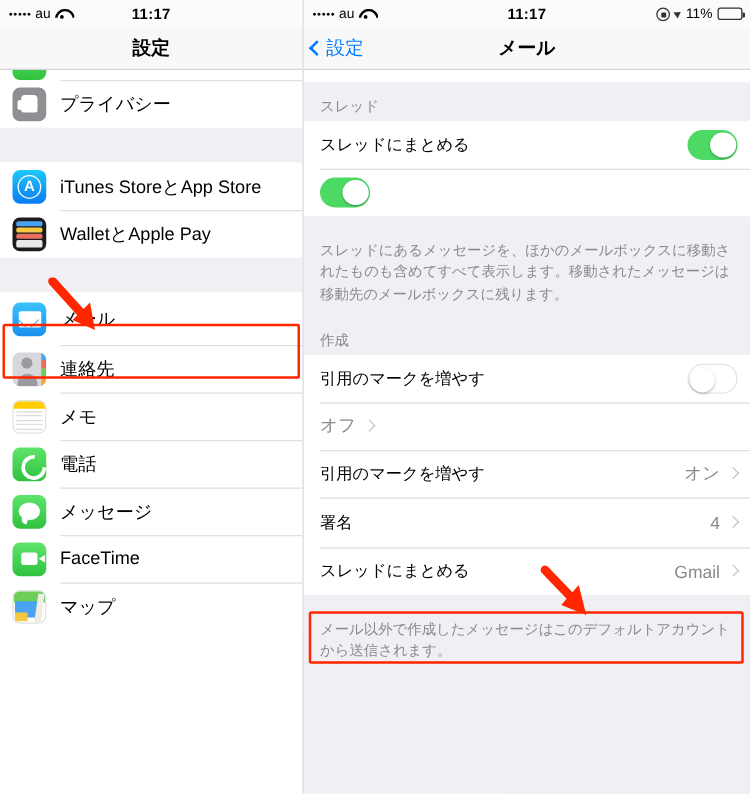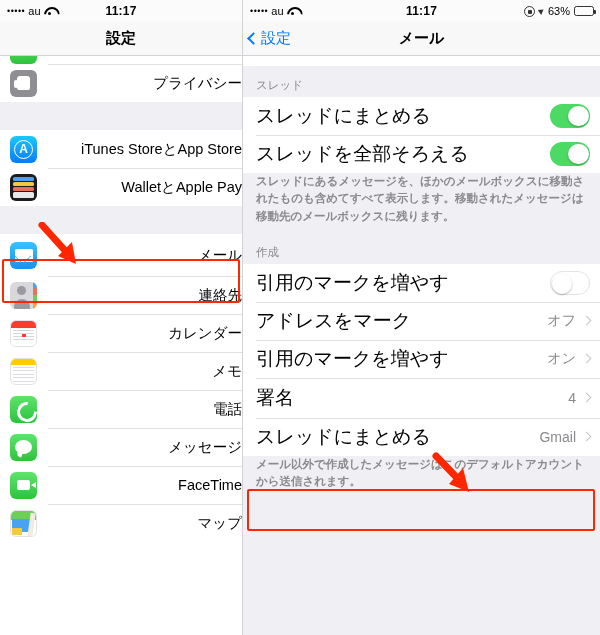--- a/index.html
+++ b/index.html
@@ -57,37 +57,37 @@
 
   
   .grp-gap { background:#EFEFF4; }
   .row { display:flex; align-items:center; background:#fff; position:relative;
          padding-left:10px; }
   .row + .row::before{ content:""; position:absolute; left:44px; right:0; top:0;
                        height:1px; background:#e0e0e2; }
   .row-label { font-size:14px; color:#000; }
 
   
-  .l-row { height:38px;justify-content:space-between; }
+  .l-row { height:38px; }
   .l-icon { width:27px; height:27px; border-radius:6px; margin-right:11px;
             flex:0 0 27px; position:relative; overflow:hidden; }
   .l-row .row-label{ font-size:14.5px; }
   .l-row + .l-row::before{ left:48px; }
 
   
   .r-row { height:38px; padding-left:13px; padding-right:10px; }
   .r-row + .r-row::before{ left:13px; }
-  .r-row .row-label{ font-size:19px; flex:1; }
+  .r-row .row-label{ font-size:13px; flex:1; }
   .r-value { font-size:14px; color:#8a8a8e; margin-right:7px; }
   .chev { width:7px; height:7px; border-right:1.8px solid #c4c4c6;
           border-bottom:1.8px solid #c4c4c6; transform:rotate(-45deg); flex:0 0 auto; }
 
   .sec-head { font-size:11.5px; color:#8a8a8e; padding:5px 13px 4px; background:#EFEFF4; }
-  .sec-foot { font-size:11.5px; color:#8a8a8e; padding:0 13px 10px; background:#EFEFF4;
-              line-height:1.5;font-weight:bold; }
+  .sec-foot { font-size:11.5px; color:#8a8a8e; padding:20px 13px 10px; background:#EFEFF4;
+              line-height:1.5; }
 
   
   .toggle { width:40px; height:23.5px; border-radius:12px; position:relative;
             flex:0 0 40px; transition:none; }
   .toggle.on  { background:#4cd964; }
   .toggle.off { background:#fff; border:1px solid #e4e4e6; }
   .knob { position:absolute; top:1.5px; width:20.5px; height:20.5px; border-radius:50%;
           background:#fff; box-shadow:0 1px 2px rgba(0,0,0,.28); }
   .toggle.on  .knob{ right:1.5px; }
   .toggle.off .knob{ left:0.5px; }
@@ -248,35 +248,20 @@
         <span class="tabs">
             <i style="background:#4aa3f0;"></i>
             <i style="background:#e8705f;"></i>
             <i style="background:#6ece5a;"></i>
             <i style="background:#f5a33c;"></i>
           </span>
       </div>
       <span class="row-label">連絡先</span>
     </div>
 
-    <div class="row l-row">
-      <div class="l-icon ic-cal">
-        <span class="cal-top"></span>
-        <span class="cal-body">
-          <span class="cal-lines">
-              <i></i>
-              <i></i>
-              <i></i>
-              <i></i>
-            </span>
-          <span class="cal-dot"></span>
-        </span>
-      </div>
-      <span class="row-label">カレンダー</span>
-    </div>
 
     <div class="row l-row">
       <div class="l-icon ic-notes">
         <span class="n-top"></span>
         <span class="n-lines">
             <i></i>
             <i></i>
             <i></i>
             <i></i>
             <i></i>
@@ -329,21 +314,21 @@
     <div class="statusbar">
       <div class="sb-left">
         <span class="dots">•••••</span>
         <span class="carrier">au</span>
         <span class="wifi"></span>
       </div>
       <div class="sb-mid">11:17</div>
       <div class="sb-right">
         <span class="rot-lock"></span>
         <span class="loc-arrow"></span>
-        <span class="batt-pct">63%</span>
+        <span class="batt-pct">11%</span>
         <span class="batt">
           <span class="batt-fill" id="batt-fill" style="width:47%"></span>
         </span>
       </div>
     </div>
 
     <div class="navbar">
       <div class="nav-back">
         <span class="chev-back"></span>
         <span>設定</span>
@@ -355,39 +340,37 @@
 
     <div class="sec-head" style="padding-top:12px;">スレッド</div>
 
     <div class="row r-row">
       <span class="row-label">スレッドにまとめる</span>
       <span class="toggle on">
           <span class="knob"></span>
         </span>
     </div>
     <div class="row r-row">
-      <span class="row-label">スレッドを全部そろえる</span>
       <span class="toggle on">
           <span class="knob"></span>
         </span>
     </div>
 
     <div class="sec-foot">スレッドにあるメッセージを、ほかのメールボックスに移動されたものも含めてすべて表示します。移動されたメッセージは移動先のメールボックスに残ります。</div>
 
     <div class="sec-head" style="padding-top:10px;">作成</div>
 
     <div class="row r-row">
       <span class="row-label">引用のマークを増やす</span>
       <span class="toggle off">
           <span class="knob"></span>
         </span>
     </div>
 
     <div class="row r-row">
-      <span class="row-label">アドレスをマーク</span>
       <span class="r-value">オフ</span>
       <span class="chev"></span>
     </div>
 
     <div class="row r-row">
       <span class="row-label">引用のマークを増やす</span>
       <span class="r-value">オン</span>
       <span class="chev"></span>
     </div>
 

